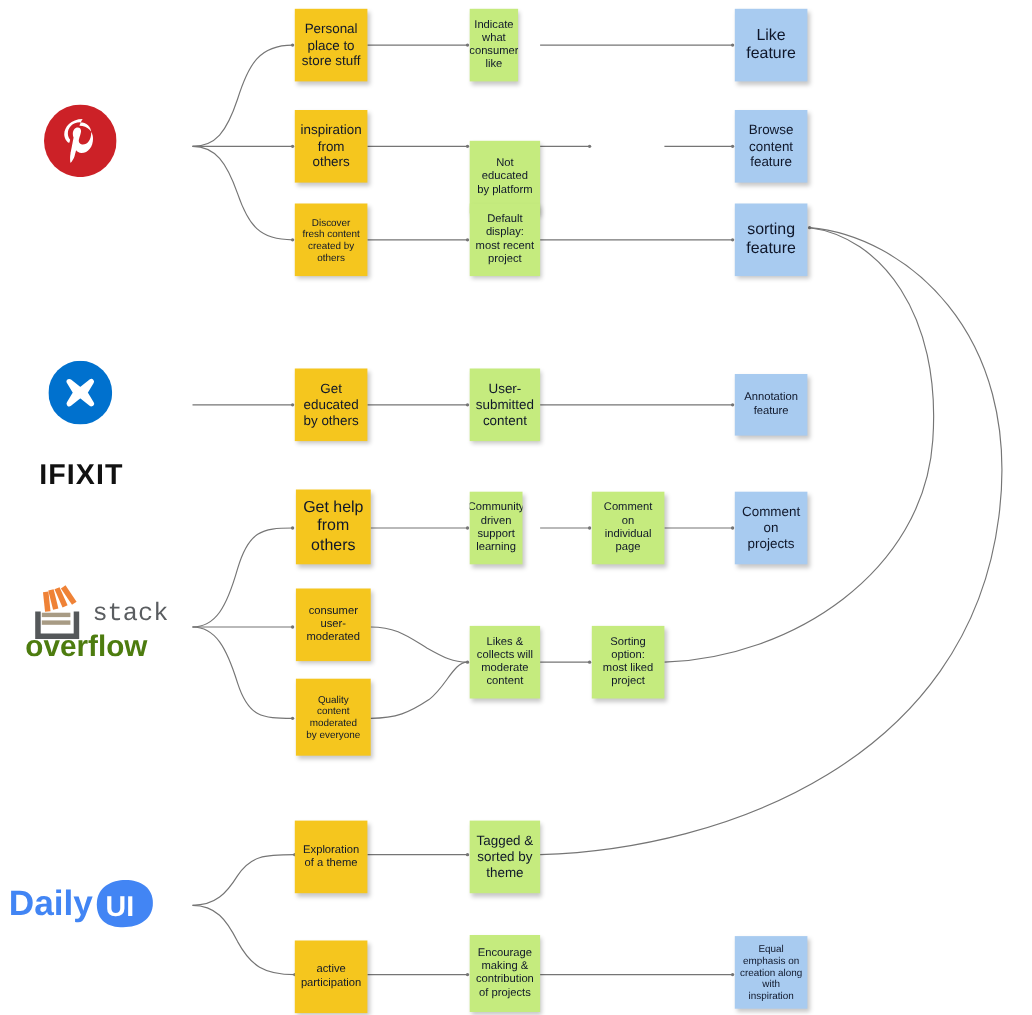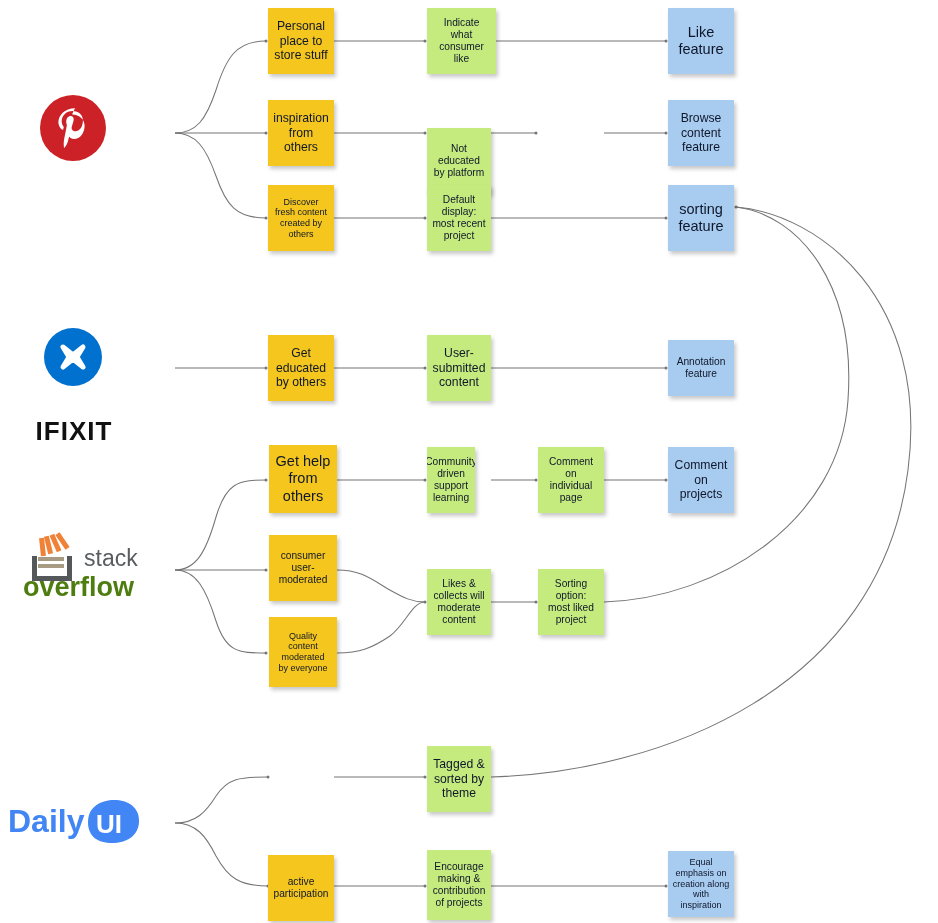--- a/index.html
+++ b/index.html
@@ -138,21 +138,21 @@
         <rect x="32" y="2" width="5" height="18" fill="#ef8236" transform="rotate(-34 34.5 11)"></rect>
         <rect x="25" y="4" width="5" height="18" fill="#ef8236" transform="rotate(-24 27.5 13)"></rect>
         <rect x="18" y="6" width="5" height="18" fill="#ef8236" transform="rotate(-14 20.5 15)"></rect>
         <rect x="12" y="8" width="5" height="18" fill="#ef8236" transform="rotate(-6 14.5 17)"></rect>
         <rect x="10" y="27" width="26" height="4" fill="#a89b84"></rect>
         <rect x="10" y="34" width="26" height="4" fill="#a89b84"></rect>
         <path d="M4 26 h5 v20 h30 v-20 h5 v25 H4 Z" fill="#55585a"></path>
       </g>
     </svg>
   </div>
-  <div class="logo" style="left:84px;top:545px;font-size:23px;color:#5a5d60;font-family:Liberation Sans, sans-serif;">stack</div>
+  <div class="logo" style="left:84px;top:545px;font-size:23px;color:#5a5d60;font-family:Liberation Mono, monospace;">stack</div>
   <div class="logo logo-label" style="left:23px;top:572px;font-size:27px;color:#4d7c0f;letter-spacing:0px;">overflow</div>
 
   <div class="logo" style="left:8px;top:798px;width:132px;height:48px;">
     <svg viewBox="0 0 132 48" width="132" height="48">
       <text x="0" y="34" font-family="Liberation Sans, sans-serif" font-size="32" font-weight="bold" fill="#4285f4">Daily</text>
       <path d="M80 24 C80 8 94 2 106 2 C120 2 131 9 131 23 C131 38 118 45 104 45 C90 45 80 39 80 24 Z" fill="#4285f4"></path>
       <text x="88" y="35" font-family="Liberation Sans, sans-serif" font-size="26" font-weight="bold" fill="#ffffff">UI</text>
     </svg>
   </div>
 
@@ -160,21 +160,21 @@
 place to
 store stuff</div>
   <div class="note yellow fs-mid" style="left:268px;top:100px;width:66px;height:66px;">inspiration
 from
 others</div>
   <div class="note yellow fs-xs" style="left:268px;top:185px;width:66px;height:66px;">Discover
 fresh content
 created by
 others</div>
 
-  <div class="note green fs-sm" style="left:427px;top:8px;width:69px;height:66px;">Indicate
+  <div class="note green fs-sm" style="left:427px;top:8px;width:44px;height:66px;">Indicate
 what
 consumer
 like</div>
   <div class="note green fs-sm" style="left:427px;top:100px;width:64px;height:66px;margin-top:28px;">Not
 educated
 by platform</div>
   <div class="note green fs-sm" style="left:427px;top:185px;width:64px;height:66px;">Default
 display:
 most recent
 project</div>
@@ -223,20 +223,22 @@
 page</div>
   <div class="note green fs-sm" style="left:538px;top:569px;width:66px;height:66px;">Sorting
 option:
 most liked
 project</div>
 
   <div class="note blue fs-mid" style="left:668px;top:447px;width:66px;height:66px;">Comment
 on
 projects</div>
 
+  <div class="note yellow fs-sm" style="left:268px;top:746px;width:66px;height:66px;">Exploration
+of a theme</div>
   <div class="note yellow fs-sm" style="left:268px;top:855px;width:66px;height:66px;">active
 participation</div>
 
   <div class="note green fs-mid" style="left:427px;top:746px;width:64px;height:66px;">Tagged &amp;
 sorted by
 theme</div>
   <div class="note green fs-sm" style="left:427px;top:850px;width:64px;height:70px;">Encourage
 making &amp;
 contribution
 of projects</div>

